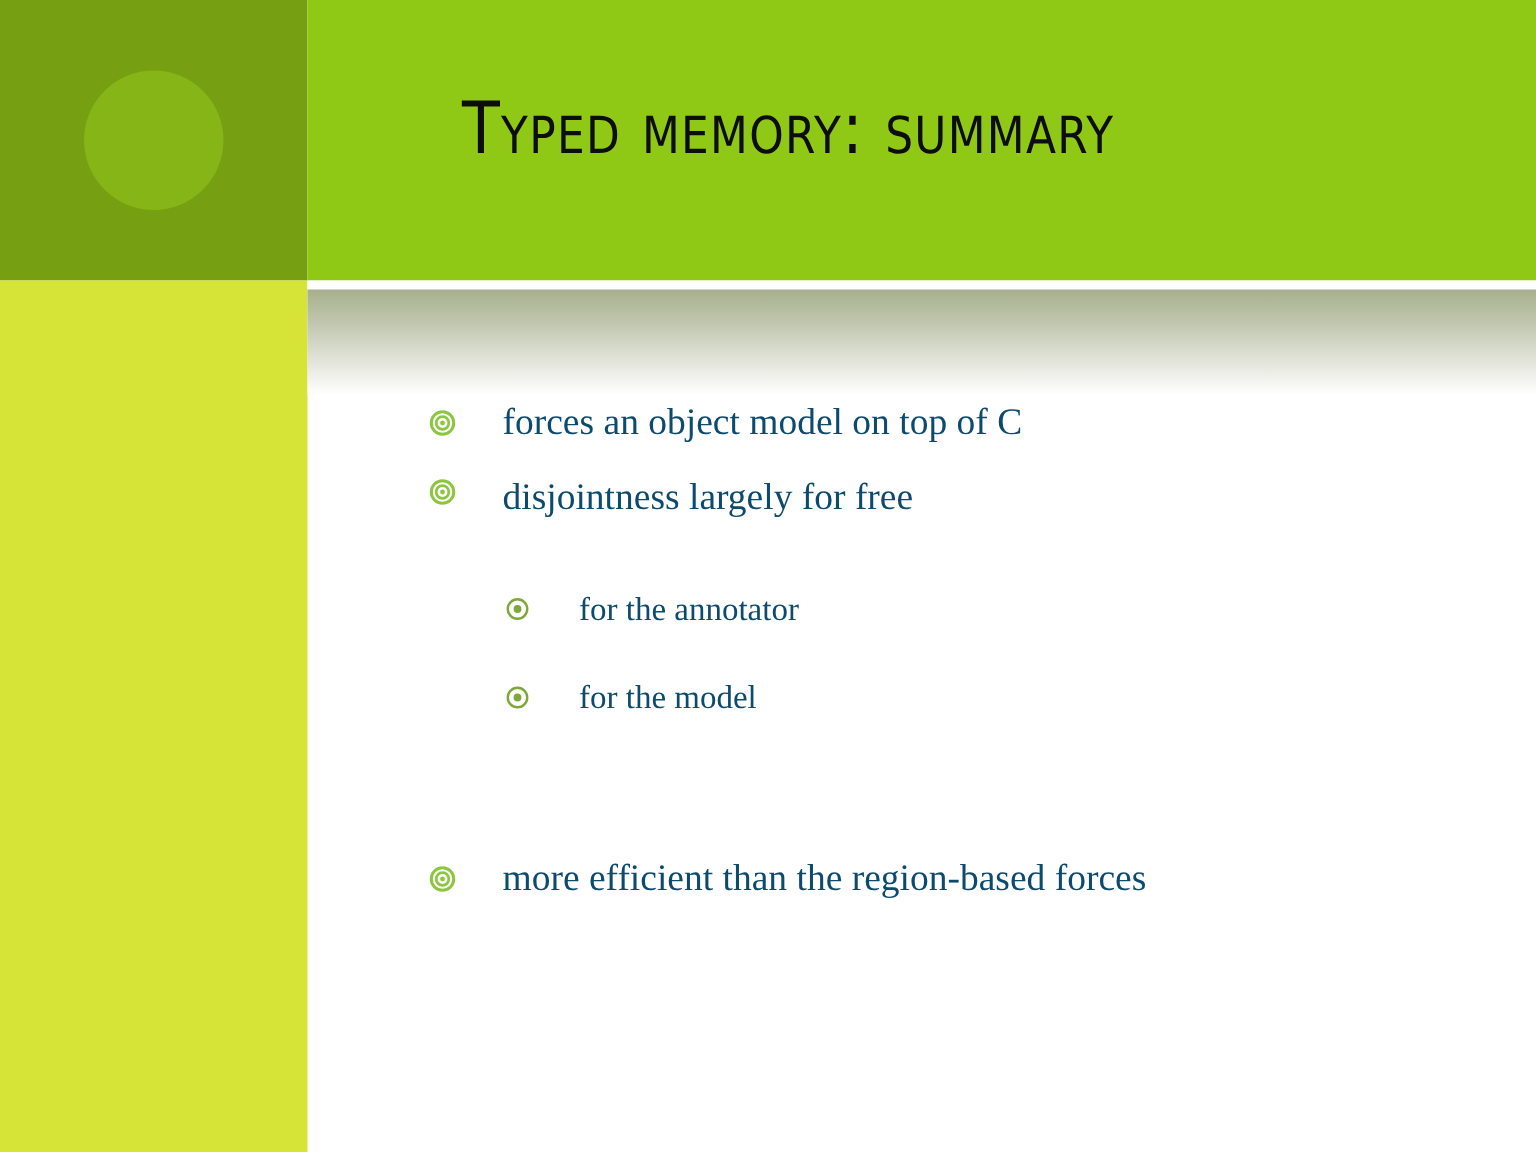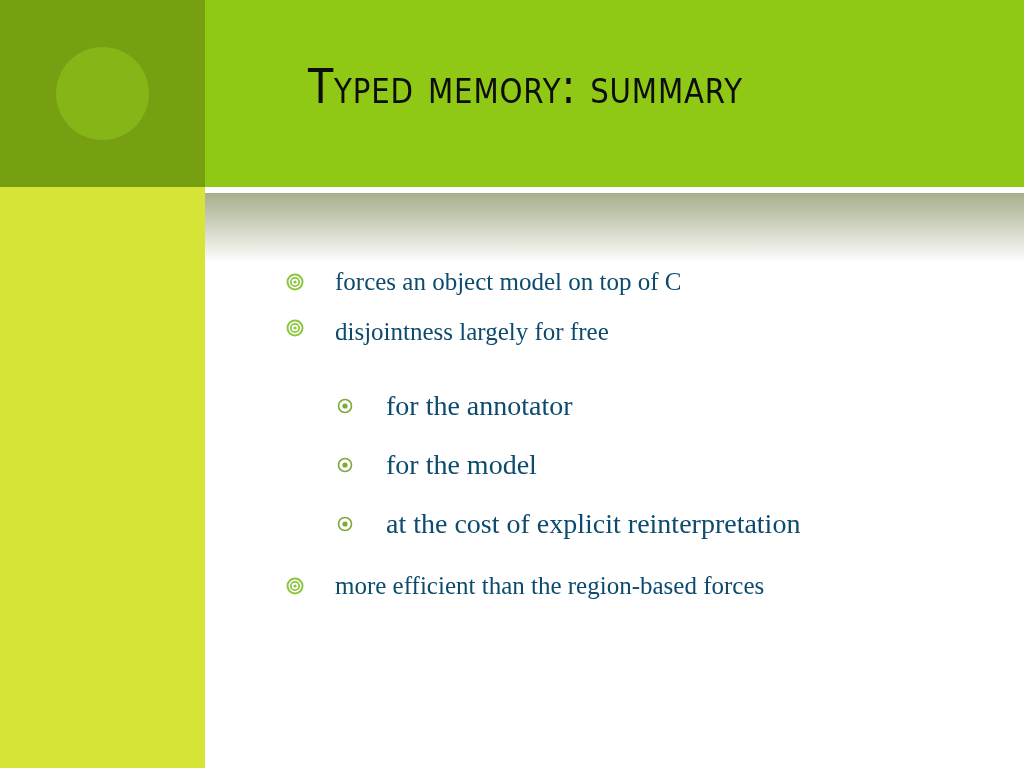--- a/index.html
+++ b/index.html
@@ -41,21 +41,21 @@
       transform: scaleX(0.86); transform-origin: left top;
       white-space: nowrap;
     }
     .bullets { position: absolute; left: 0; top: 0; width: 1024px; height: 768px; }
     .bullet {
       position: absolute; display: flex; align-items: center; white-space: nowrap;
       color: #0c4a6e;
       font-family: Liberation Serif, serif;
     }
     .bullet.lvl1 { left: 284px; font-size: 25px; height: 36px; }
-    .bullet.lvl2 { left: 335px; font-size: 28px; height: 32px; }
+    .bullet.lvl2 { left: 335px; font-size: 22px; height: 32px; }
     .bullet .marker { position: absolute; display: block; }
     .bullet.lvl1 .text { margin-left: 51px; }
     .bullet.lvl2 .text { margin-left: 51px; }
     .marker-target {
       width: 18px; height: 18px; left: 2px; top: 9px;
     }
     .marker-dot {
       width: 16px; height: 16px; left: 2px; top: 8px;
     }
   </style>
@@ -101,27 +101,20 @@
   </div>
 
   <div class="bullet lvl2" style="top:449px;">
     <svg class="marker marker-dot" viewBox="0 0 16 16">
       <circle cx="8" cy="8" r="6.5" fill="none" stroke="#7ea83a" stroke-width="1.6"></circle>
       <circle cx="8" cy="8" r="2.6" fill="#7ea83a"></circle>
     </svg>
     <span class="text">for the model</span>
   </div>
 
-  <div class="bullet lvl2" style="top:508px;">
-    <svg class="marker marker-dot" viewBox="0 0 16 16">
-      <circle cx="8" cy="8" r="6.5" fill="none" stroke="#7ea83a" stroke-width="1.6"></circle>
-      <circle cx="8" cy="8" r="2.6" fill="#7ea83a"></circle>
-    </svg>
-    <span class="text">at the cost of explicit reinterpretation</span>
-  </div>
 
   <div class="bullet lvl1" style="top:568px;">
     <svg class="marker marker-target" viewBox="0 0 18 18">
       <circle cx="9" cy="9" r="7.5" fill="none" stroke="#8cc63f" stroke-width="2"></circle>
       <circle cx="9" cy="9" r="4.2" fill="none" stroke="#8cc63f" stroke-width="1.8"></circle>
       <circle cx="9" cy="9" r="1.6" fill="#8cc63f"></circle>
     </svg>
     <span class="text">more efficient than the region-based forces</span>
   </div>
 

